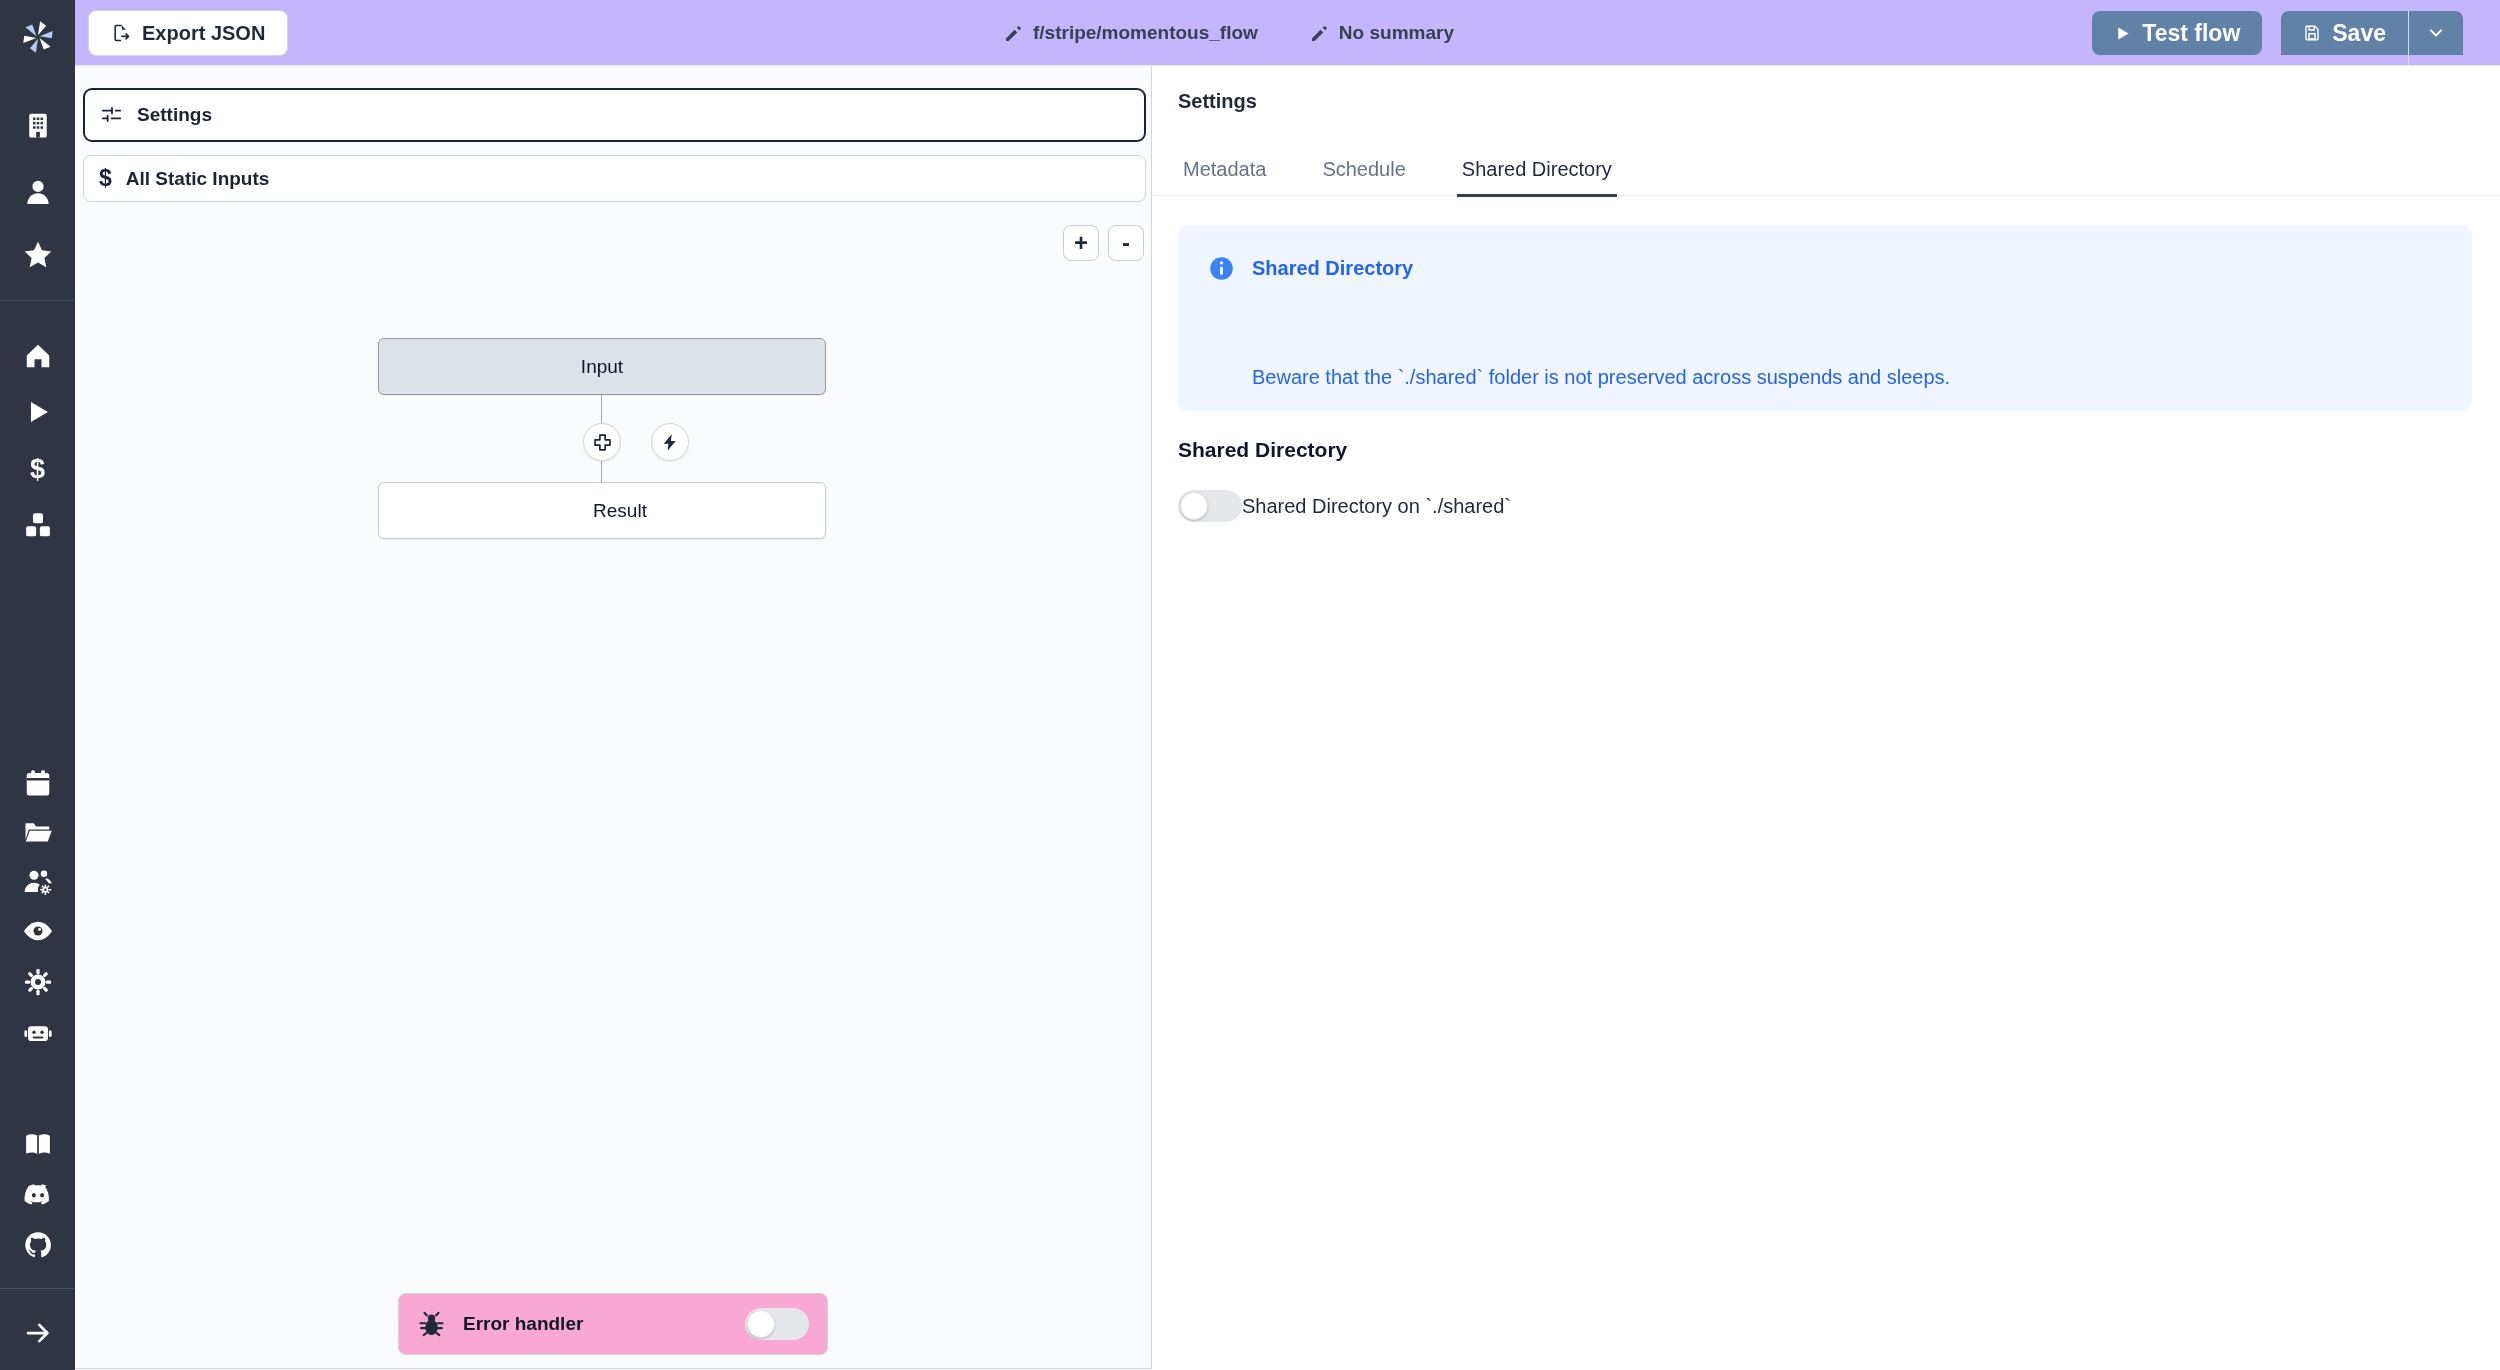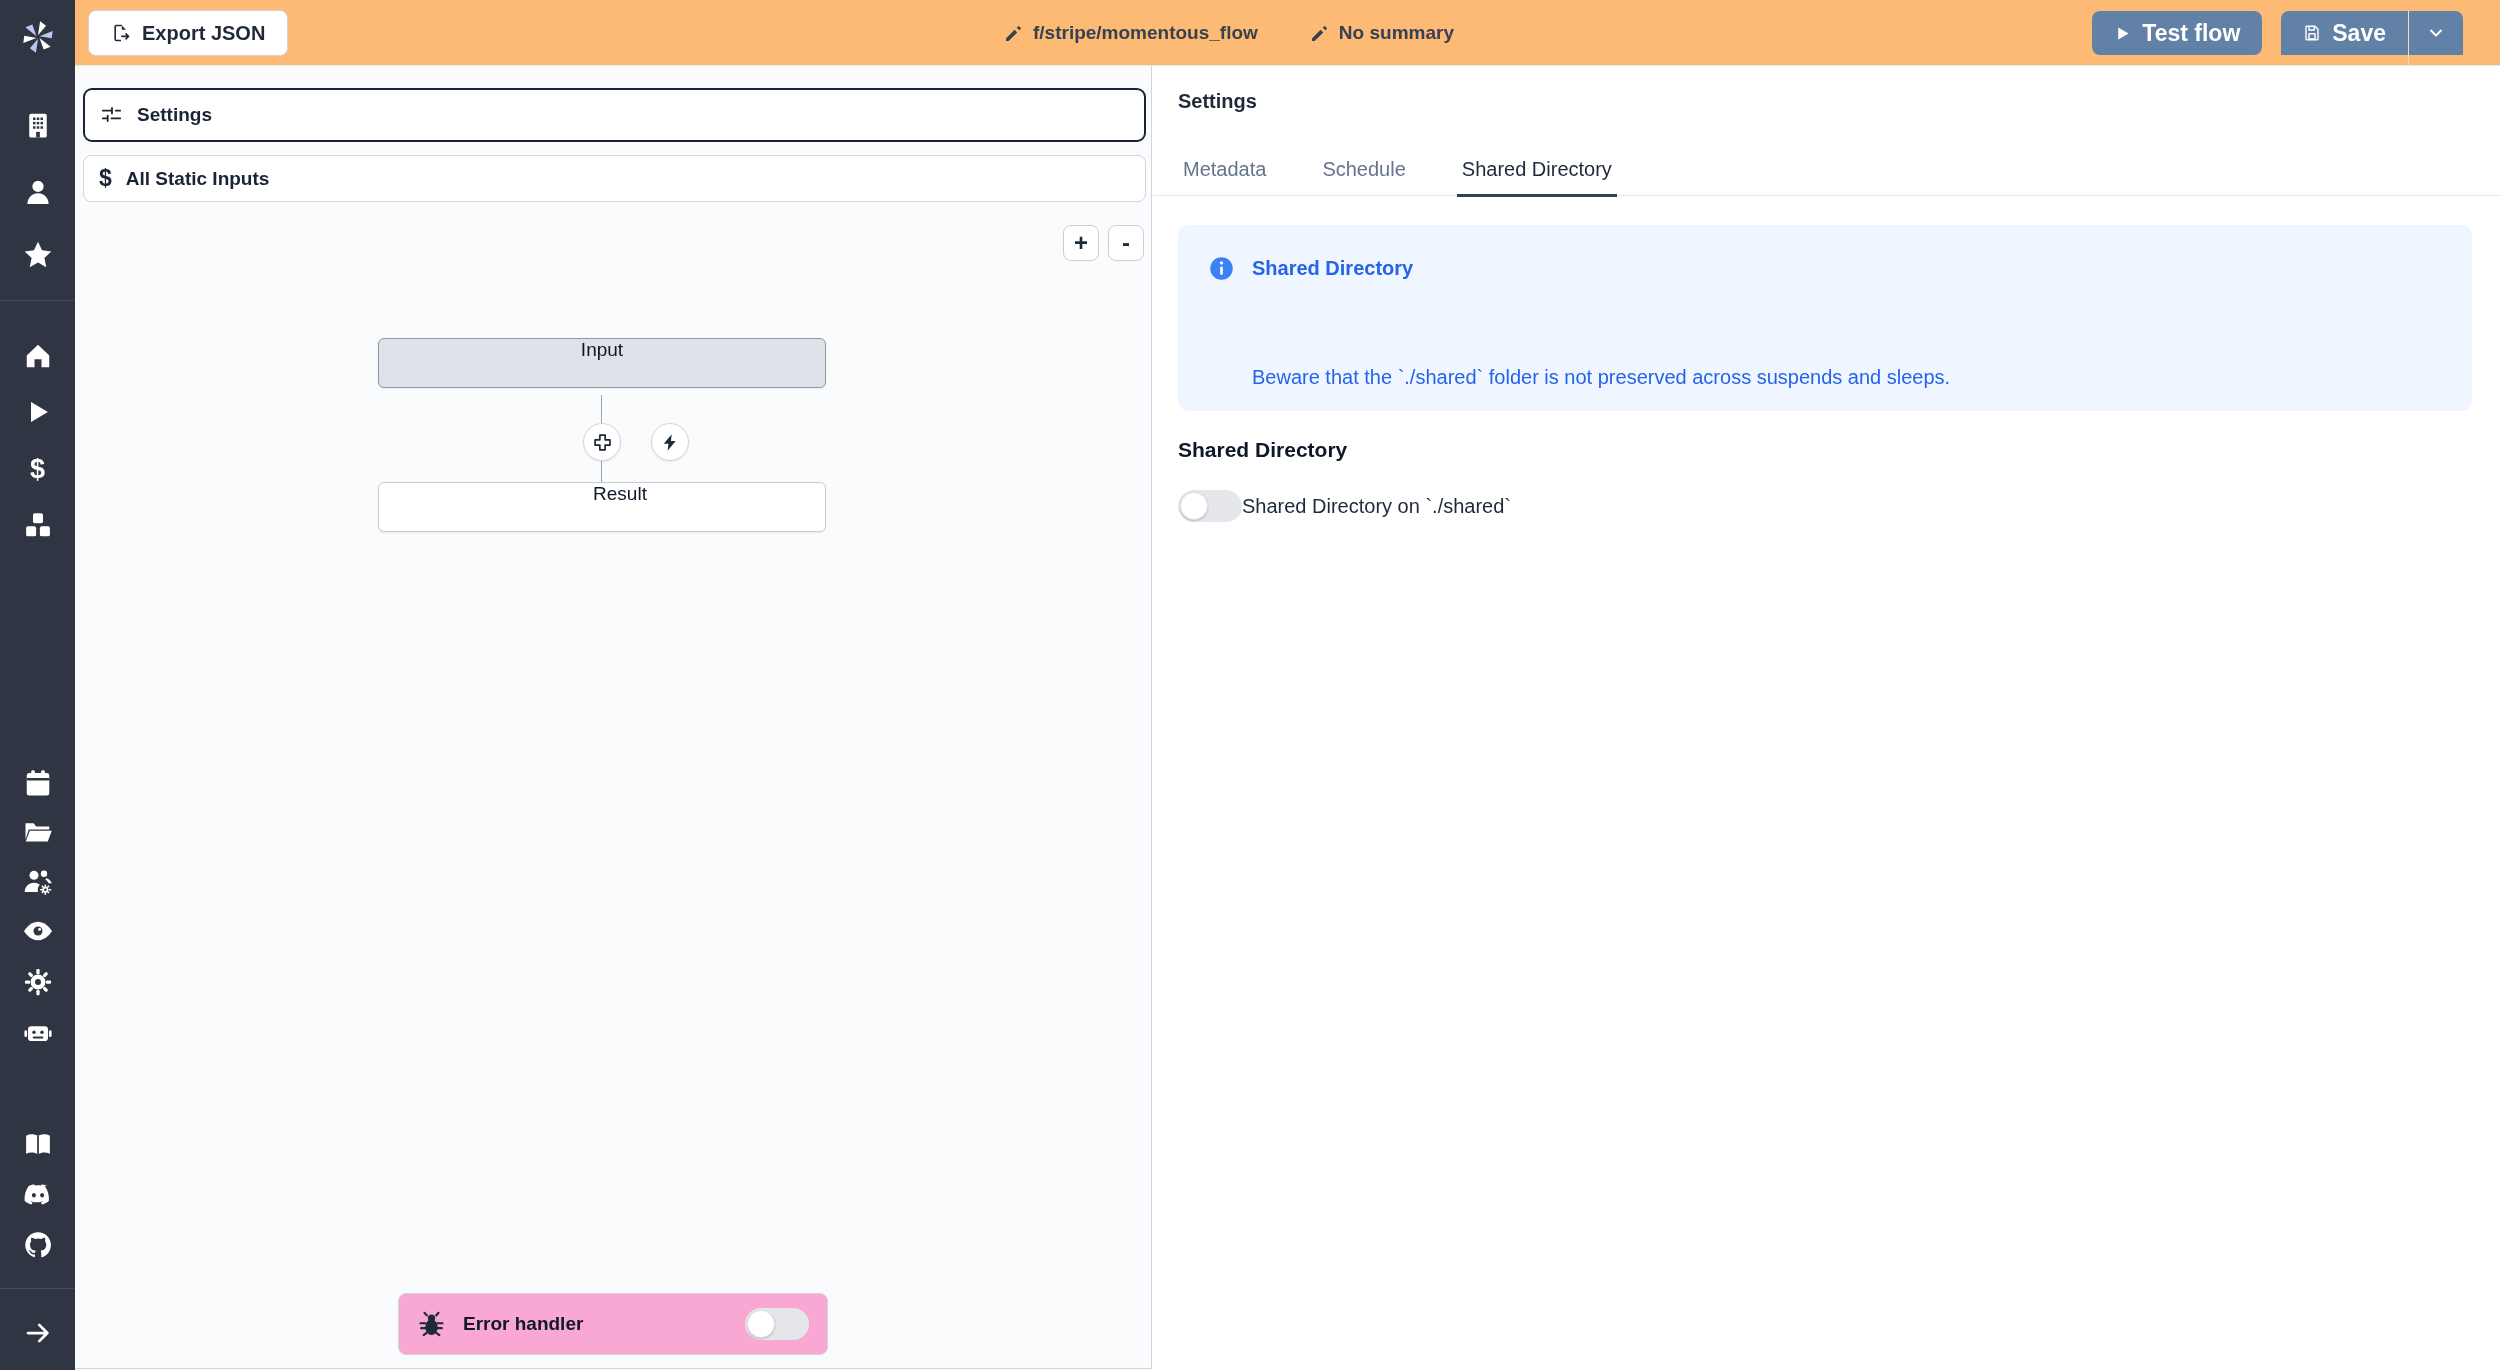--- a/index.html
+++ b/index.html
@@ -9,21 +9,21 @@
   
   .rail { position:absolute; left:0; top:0; width:75px; height:1370px;
     background:var(--sidebar-bg,#2f3542); z-index:5; }
   .rail-item { position:absolute; left:0; width:75px; height:40px;
     display:flex; align-items:center; justify-content:center; cursor:pointer; }
   .rail-divider { position:absolute; left:0; width:75px; height:1px; background:#454d5e; }
   .dollar-glyph { color:#fff; font-size:27px; font-weight:700; }
 
   
   .topbar { position:absolute; left:75px; top:0; width:2425px; height:66px;
-    background:#fdba74; border-bottom:1px solid #e6e8eb; }
+    background:#c4b5fd; border-bottom:1px solid #e6e8eb; }
   .btn-outline { position:absolute; left:13px; top:10px; height:46px;
     display:inline-flex; align-items:center; gap:11px; padding:0 22px;
     background:#fff; border:1px solid #d1d5db; border-radius:8px;
     font-size:20px; font-weight:700; color:#1f2937; cursor:pointer; }
   .crumbs { position:absolute; left:929px; top:0; height:66px;
     display:flex; align-items:center; gap:52px; }
   .crumb { display:flex; align-items:center; gap:10px;
     font-size:19px; font-weight:700; color:#374151; cursor:pointer; }
   .topbar-right { position:absolute; right:37px; top:11px; height:44px;
     display:flex; gap:19px; }
@@ -41,22 +41,22 @@
     border-bottom:1px solid #d2d6dc; }
   .panel-card { position:absolute; left:8px; width:1063px; background:#fff;
     display:flex; align-items:center; gap:14px; padding:0 15px;
     font-size:19px; font-weight:700; color:#1b2437; cursor:pointer; }
   .panel-card.selected { top:22px; height:54px; border:2.5px solid #1b2437; border-radius:9px; }
   .panel-card.plain { top:89px; height:47px; border:1px solid #d1d5db; border-radius:8px; }
   .zoom-btn { position:absolute; top:159px; width:36px; height:36px; background:#fff;
     border:1px solid #c9ced6; border-radius:8px; display:flex; align-items:center;
     justify-content:center; font-size:24px; font-weight:700; color:#1e293b;
     cursor:pointer; line-height:1; }
-  .node { position:absolute; left:303px; width:448px; height:50px; border-radius:6px;
-    display:flex; align-items:flex-start; justify-content:center; font-size:19px;
+  .node { position:absolute; left:303px; width:448px; height:57px; border-radius:6px;
+    display:flex; align-items:center; justify-content:center; font-size:19px;
     color:#111827; cursor:pointer; box-shadow:0 1px 2px rgba(0,0,0,.07); }
   .node-input { top:272px; background:var(--node-input-bg,#dde3e9); border:1px solid #8f99a4; }
   .node-result { top:416px; background:#fff; border:1px solid #c6ccd3;padding-left:36px; }
   .connector { position:absolute; left:526px; top:329px; width:1px; height:87px; background:#9aa3ad; }
   .flow-circle { position:absolute; top:357px; width:38px; height:38px; border-radius:50%;
     background:#fff; border:1px solid #d1d5db; display:flex; align-items:center;
     justify-content:center; cursor:pointer; box-shadow:0 1px 2px rgba(0,0,0,.08); }
   .err-bar { position:absolute; left:323px; top:1227px; width:430px; height:62px;
     background:#f9a8d4; border:1px solid #d1d5db; border-radius:8px; display:flex;
     align-items:center; gap:17px; padding:0 18px; cursor:pointer; }

